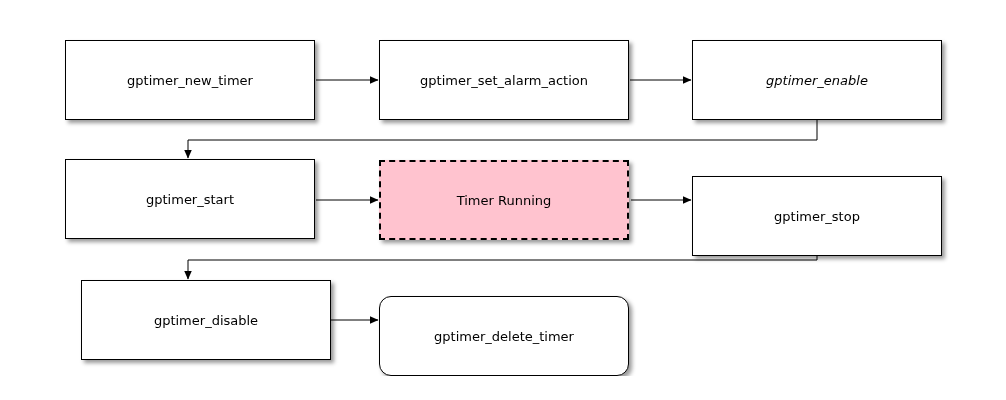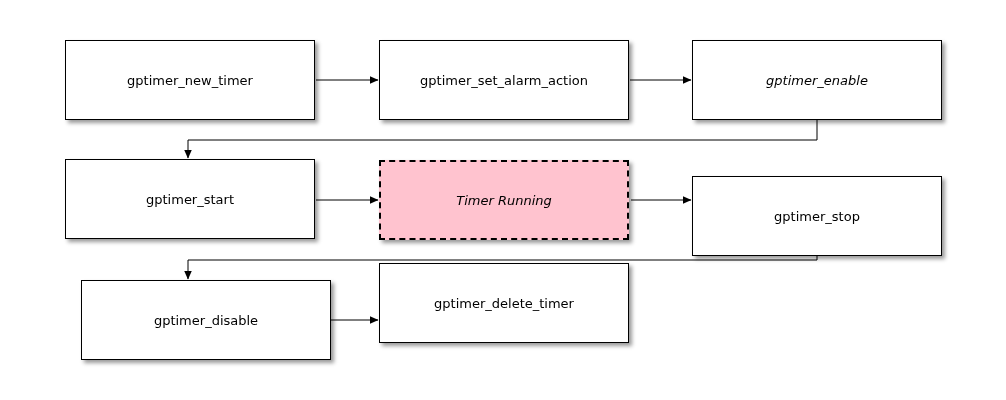--- a/index.html
+++ b/index.html
@@ -36,31 +36,30 @@
     align-items: center;
     justify-content: center;
     text-align: center;
     font-size: 13px;
     color: #000000;
     line-height: 19px;
   }
   .node.running {
     background: var(--running-fill, #ffc3cf);
     border: 2px dashed var(--node-border, #000000);
-    font-style: italic;
   }
   
   .pos-new     { left: 65px;  top: 40px;  }
   .pos-config  { left: 379px; top: 40px; text-align: center;  }
   .pos-enable  { left: 692px; top: 40px; font-style: italic;  }
   .pos-start   { left: 65px;  top: 159px; }
   .pos-running { left: 379px; top: 160px; }
   .pos-stop    { left: 692px; top: 160px; margin-top: 16px; }
   .pos-disable { left: 65px;  top: 280px; margin-left: 16px; }
-  .pos-delete  { left: 379px; top: 263px; }
+  .pos-delete  { left: 379px; top: 296px; border-radius: 12px; }
 </style>
 </head>
 <body>
 
 <div class="canvas">
 
   <svg class="connectors" viewBox="0 0 1006 400" xmlns="http://www.w3.org/2000/svg">
     <defs>
       <marker id="arrow" markerWidth="9" markerHeight="8" refX="8.5" refY="4" orient="auto" markerUnits="userSpaceOnUse">
         <path d="M0,0 L9,4 L0,8 Z" fill="#000000"></path>

